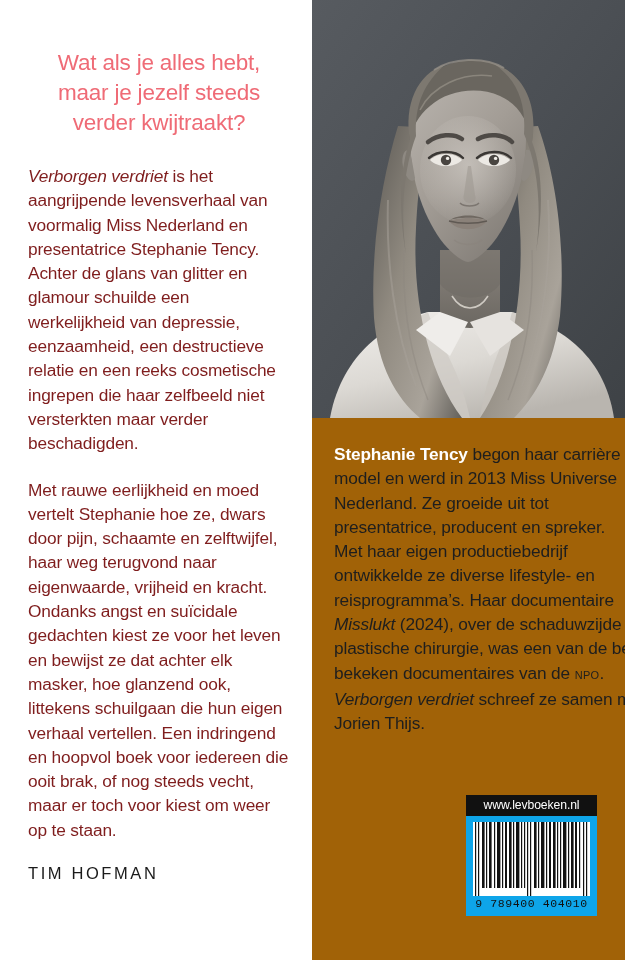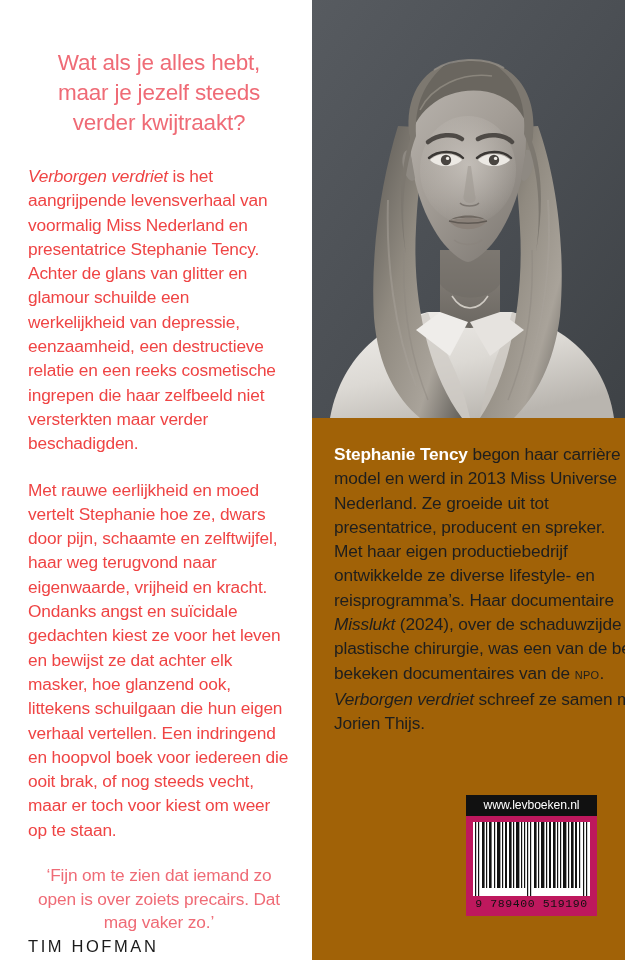--- a/index.html
+++ b/index.html
@@ -34,21 +34,21 @@
     font-size: 22.5px;
     line-height: 30px;
     font-weight: 400;
     letter-spacing: -0.2px;
     text-align: center;
     margin: 0 0 26px 0;
     padding: 0 2px;
   }
 
   .body-copy {
-    color: #ef4444;
+    color: #7f1d1d;
     font-size: 17.3px;
     line-height: 24.3px;
     letter-spacing: -0.15px;
     margin: 0 0 22px 0;
     text-align: left;
   }
   .body-copy em { font-style: italic; }
 
   .blurb-quote {
     color: #ef6b76;
@@ -111,21 +111,21 @@
     font-size: 11px;
     letter-spacing: 0.3px;
   }
 
   
   .barcode-block {
     position: absolute;
     left: 466px;
     top: 795px;
     width: 131px;
-    background: #be185d;
+    background: #0ea5e9;
     padding: 0 0 4px 0;
     box-sizing: border-box;
   }
   .barcode-url-bar {
     background: #111111;
     color: #ffffff;
     font-size: 12.2px;
     text-align: center;
     padding: 3px 0 4px 0;
     letter-spacing: -0.1px;
@@ -150,21 +150,20 @@
 <div class="cover">
 
   <div class="left-col">
 
     <h1 class="headline">Wat als je alles hebt, maar je jezelf steeds verder kwijtraakt?</h1>
 
     <p class="body-copy"><em>Verborgen verdriet</em><span> is het aangrijpende levensverhaal van voormalig Miss Nederland en presentatrice Stephanie Tency. Achter de glans van glitter en glamour schuilde een werkelijkheid van depressie, eenzaamheid, een destructieve relatie en een reeks cosmetische ingrepen die haar zelfbeeld niet versterkten maar verder beschadigden.</span></p>
 
     <p class="body-copy">Met rauwe eerlijkheid en moed vertelt Stephanie hoe ze, dwars door pijn, schaamte en zelftwijfel, haar weg terugvond naar eigenwaarde, vrijheid en kracht. Ondanks angst en suïcidale gedachten kiest ze voor het leven en bewijst ze dat achter elk masker, hoe glanzend ook, littekens schuilgaan die hun eigen verhaal vertellen. Een indringend en hoopvol boek voor iedereen die ooit brak, of nog steeds vecht, maar er toch voor kiest om weer op te staan.</p>
 
-    <p class="blurb-quote">‘Fijn om te zien dat iemand zo open is over zoiets precairs. Dat mag vaker zo.’</p>
 
     <p class="blurb-author">TIM HOFMAN</p>
   </div>
 
   <div class="right-col">
 
     <div class="photo">
       <svg width="313" height="418" viewBox="0 0 313 418">
         <defs>
           <linearGradient id="bgGrad" x1="0" y1="0" x2="1" y2="1">
@@ -298,16 +297,16 @@
         <rect x="87" y="0" width="1.2" height="66"></rect>
         <rect x="90" y="0" width="3.4" height="66"></rect>
         <rect x="95" y="0" width="1.2" height="66"></rect>
         <rect x="98" y="0" width="2.6" height="66"></rect>
         <rect x="102" y="0" width="2.0" height="66"></rect>
         <rect x="106" y="0" width="1.2" height="66"></rect>
         <rect x="110" y="0" width="1.2" height="74"></rect>
         <rect x="113" y="0" width="1.2" height="74"></rect>
       </g>
     </svg>
-    <div class="barcode-digits">9 789400 519190</div>
+    <div class="barcode-digits">9 789400 404010</div>
   </div>
 
 </div>
 
 </body></html>

